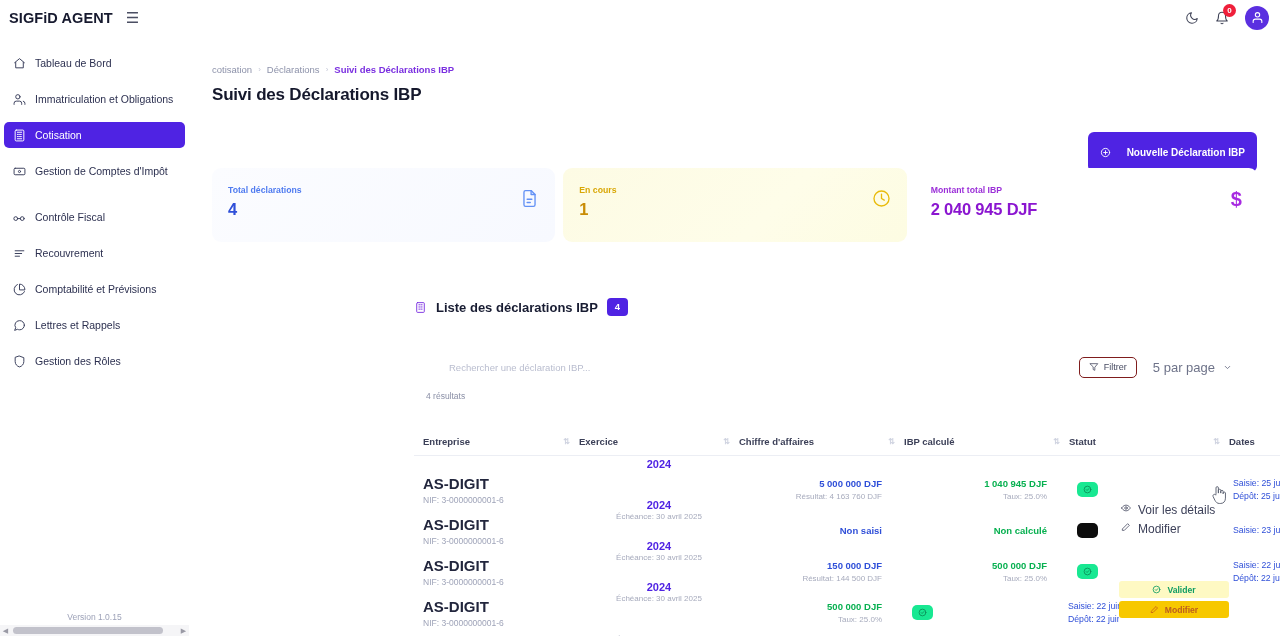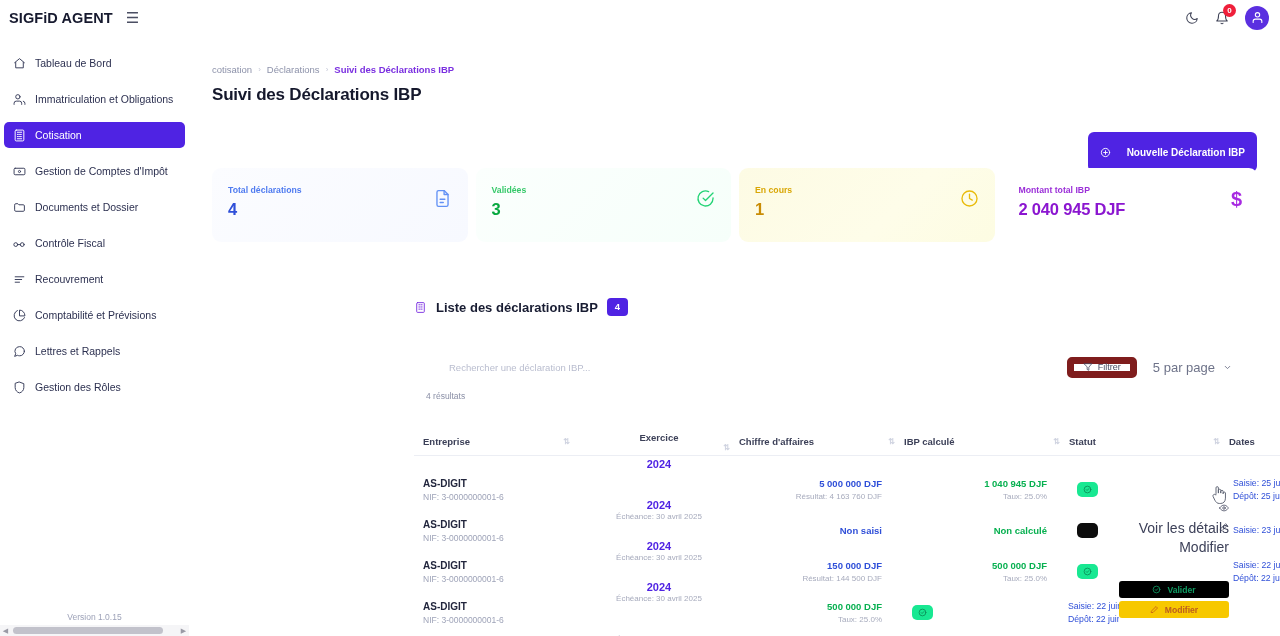--- a/index.html
+++ b/index.html
@@ -120,43 +120,43 @@
   .toolbar { position: absolute; top: 320px; left: 237px; right: 48px; height: 22px; display: flex; align-items: center; }
   .search-input {
     border: none; outline: none; background: transparent;
     font-size: 9.5px; color: #2b2f48; width: 300px;
     padding-left: 23px;
     font-family: "Liberation Sans", sans-serif;
   }
   .search-input::placeholder { color: #b9bdcf; }
   .toolbar-right { margin-left: auto; display: flex; align-items: center; gap: 16px; }
   .btn-outline {
-    border: 7px solid #7f1d1d; background: #fff; border-radius: 5px;
+    border: 1px solid #7f1d1d; background: #fff; border-radius: 5px;
     height: 21px; padding: 0 9px; font-size: 9px; color: #474b62;
     display: flex; align-items: center; gap: 5px; cursor: pointer;
     font-family: "Liberation Sans", sans-serif;
   }
   .perpage { display: flex; align-items: center; gap: 8px; font-size: 13px; color: #6e7389; cursor: pointer; }
   .results { position: absolute; top: 355px; left: 237px; font-size: 8.5px; color: #8a8fa6; }
 
   
   .table { position: absolute; top: 392px; left: 225px; width: 1045px; }
   .thead { display: flex; align-items: center; height: 28px; border-bottom: 1px solid #eceef4; }
   .th { font-size: 9.5px; font-weight: bold; color: #3c4058; display: flex; align-items: center; }
   .sort { color: #cfd3e0; font-size: 8px; margin-left: auto; padding-right: 10px; letter-spacing: -1px; }
   .c1 { width: 165px; padding-left: 9px; }
-  .c2 { width: 160px; flex-direction: column; }
+  .c2 { width: 160px; }
   .c3 { width: 165px; }
   .c4 { width: 165px; }
   .c5 { width: 160px; }
   .c6 { width: 150px; }
 
   .trow { display: flex; align-items: center; height: 41px; }
   .cell { display: flex; flex-direction: column; justify-content: center; }
-  .ent-name { font-size: 10px; font-weight: bold; color: #22263d; }
+  .ent-name { font-size: 15px; font-weight: bold; color: #22263d; }
   .ent-nif { font-size: 8.5px; color: #9ea3b8; margin-top: 3px; }
 
   .ex-wrap { align-items: center; text-align: center; gap: 39px; }
   .ex-year { font-size: 11px; font-weight: bold; color: #4f23e3; }
   .ex-due { font-size: 8px; color: #a7abbd; margin-top: 3px; }
 
   .num-wrap { align-items: flex-end; text-align: right; padding-right: 22px; }
   .ca-main { font-size: 9.5px; font-weight: bold; color: #2f4fd8; }
   .ca-sub { font-size: 8px; color: #a7abbd; margin-top: 3px; }
   .ibp-main { font-size: 9.5px; font-weight: bold; color: #07b050; }
@@ -174,29 +174,29 @@
   .date-line { font-size: 8.7px; color: #2f4fd8; line-height: 13px; }
 
   .actions-cell { display: flex; align-items: center; justify-content: center; width: 80px; position: relative; }
 
   
   .menu {
     position: absolute; top: 503px; left: 1119px; width: 110px;
     background: #ffffff; z-index: 20;
   }
   .menu-item {
-    display: flex; align-items: flex-end; gap: 7px;
-    height: 19px; font-size: 14px; color: #3d4159; cursor: pointer; padding-left: 2px; flex-direction: column;
+    display: flex; align-items: flex-start; gap: 7px;
+    height: 19px; font-size: 12px; color: #3d4159; cursor: pointer; padding-left: 2px;
   }
   .menu-btn {
     display: flex; align-items: center; justify-content: center; gap: 6px;
     height: 17px; border-radius: 3px; font-size: 8.6px; font-weight: bold;
     margin-top: 3px; cursor: pointer;
   }
-  .menu-btn.valider { background: #000000; color: #0f9c63; margin-top: 40px; }
+  .menu-btn.valider { background: #fef9c3; color: #0f9c63; margin-top: 40px; }
   .menu-btn.modifier { background: #f7c800; color: #bb5c1f; }
   .menu-item.danger { color: #f4548b; margin-top: 22px; }
 
   .cursor-hand { position: absolute; top: 484px; left: 1211px; z-index: 30; }
 </style>
 </head>
 <body>
 
 <div class="app">
 
@@ -266,28 +266,20 @@
       <span class="nav-icon">
         <svg width="13" height="13" viewBox="0 0 24 24" fill="none" stroke="currentColor" stroke-width="1.8" stroke-linecap="round" stroke-linejoin="round">
             <rect x="2" y="6" width="20" height="12" rx="2"></rect>
             <circle cx="12" cy="12" r="2"></circle>
           </svg>
       </span>
       <span>Gestion de Comptes d'Impôt</span>
     </div>
     <div style="height:10px"></div>
 
-    <div class="nav-item">
-      <span class="nav-icon">
-        <svg width="13" height="13" viewBox="0 0 24 24" fill="none" stroke="currentColor" stroke-width="1.8" stroke-linecap="round" stroke-linejoin="round">
-            <path d="M3 7a2 2 0 0 1 2-2h4l2 2h8a2 2 0 0 1 2 2v8a2 2 0 0 1-2 2H5a2 2 0 0 1-2-2z"></path>
-          </svg>
-      </span>
-      <span>Documents et Dossier</span>
-    </div>
     <div style="height:10px"></div>
 
     <div class="nav-item">
       <span class="nav-icon">
         <svg width="14" height="13" viewBox="0 0 24 24" fill="none" stroke="currentColor" stroke-width="1.8" stroke-linecap="round" stroke-linejoin="round">
             <circle cx="6" cy="14" r="3.5"></circle>
             <circle cx="18" cy="14" r="3.5"></circle>
             <path d="M9.5 14h5"></path>
           </svg>
       </span>
@@ -379,32 +371,20 @@
         </div>
         <div class="kpi-icon">
           <svg width="19" height="19" viewBox="0 0 24 24" fill="none" stroke="#5b8cf5" stroke-width="1.7" stroke-linecap="round" stroke-linejoin="round">
               <path d="M14 2H7a2 2 0 0 0-2 2v16a2 2 0 0 0 2 2h10a2 2 0 0 0 2-2V7z"></path>
               <path d="M14 2v5h5"></path>
               <path d="M9 13h6M9 17h4"></path>
             </svg>
         </div>
       </div>
 
-      <div class="kpi green">
-        <div>
-          <div class="kpi-label">Validées</div>
-          <div class="kpi-value">3</div>
-        </div>
-        <div class="kpi-icon">
-          <svg width="19" height="19" viewBox="0 0 24 24" fill="none" stroke="#18d16e" stroke-width="1.7" stroke-linecap="round" stroke-linejoin="round">
-              <path d="M21.5 11.2V12a9.5 9.5 0 1 1-5.6-8.7"></path>
-              <path d="M9 11.5l3 3 9.5-9.5"></path>
-            </svg>
-        </div>
-      </div>
 
       <div class="kpi yellow">
         <div>
           <div class="kpi-label">En cours</div>
           <div class="kpi-value">1</div>
         </div>
         <div class="kpi-icon">
           <svg width="19" height="19" viewBox="0 0 24 24" fill="none" stroke="#e8b800" stroke-width="1.7" stroke-linecap="round" stroke-linejoin="round">
               <circle cx="12" cy="12" r="9.5"></circle>
               <path d="M12 6.5V12l3.5 2"></path>

